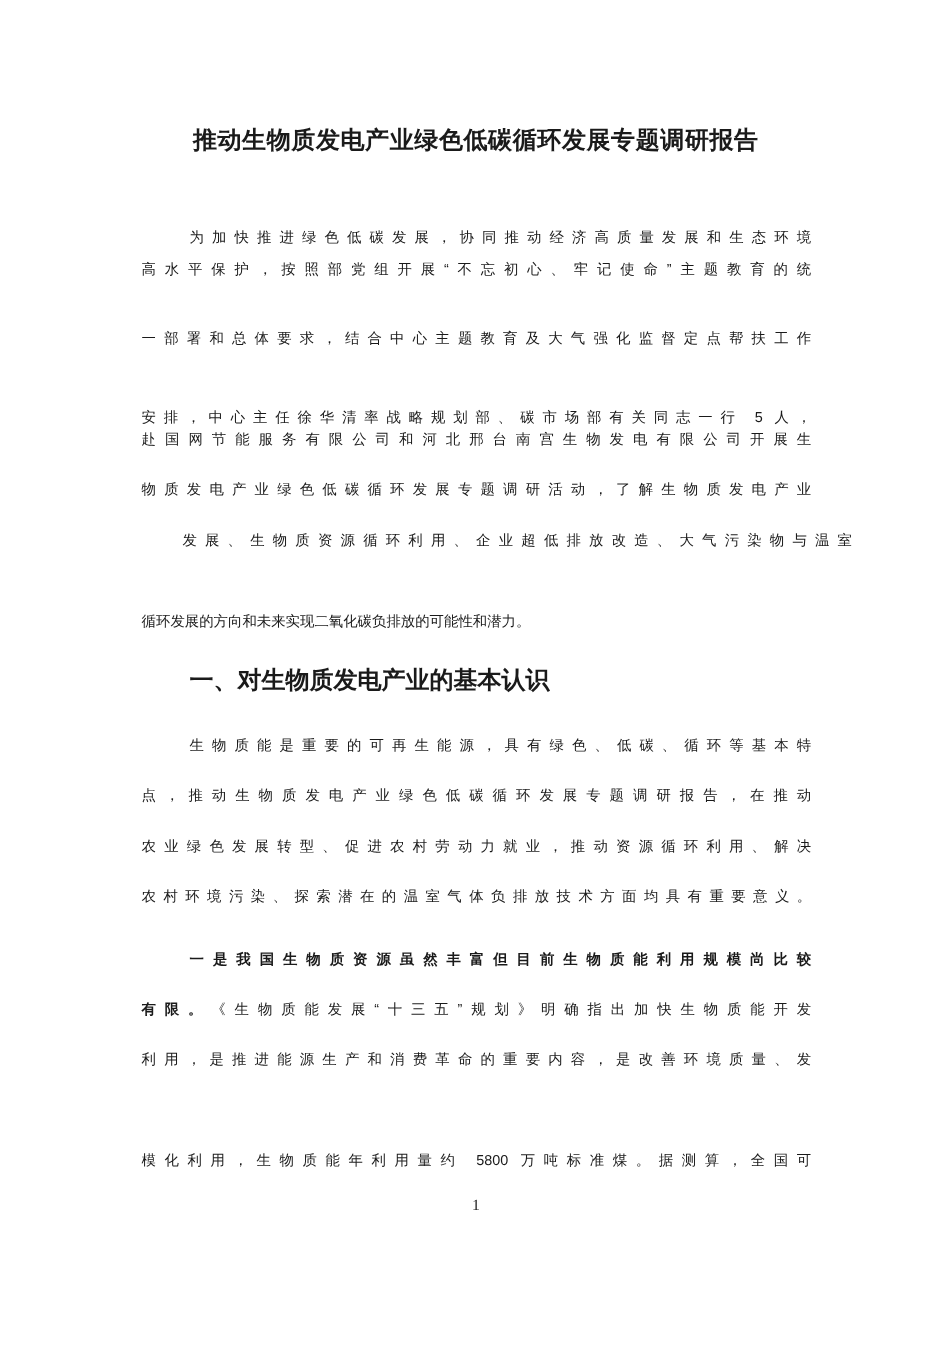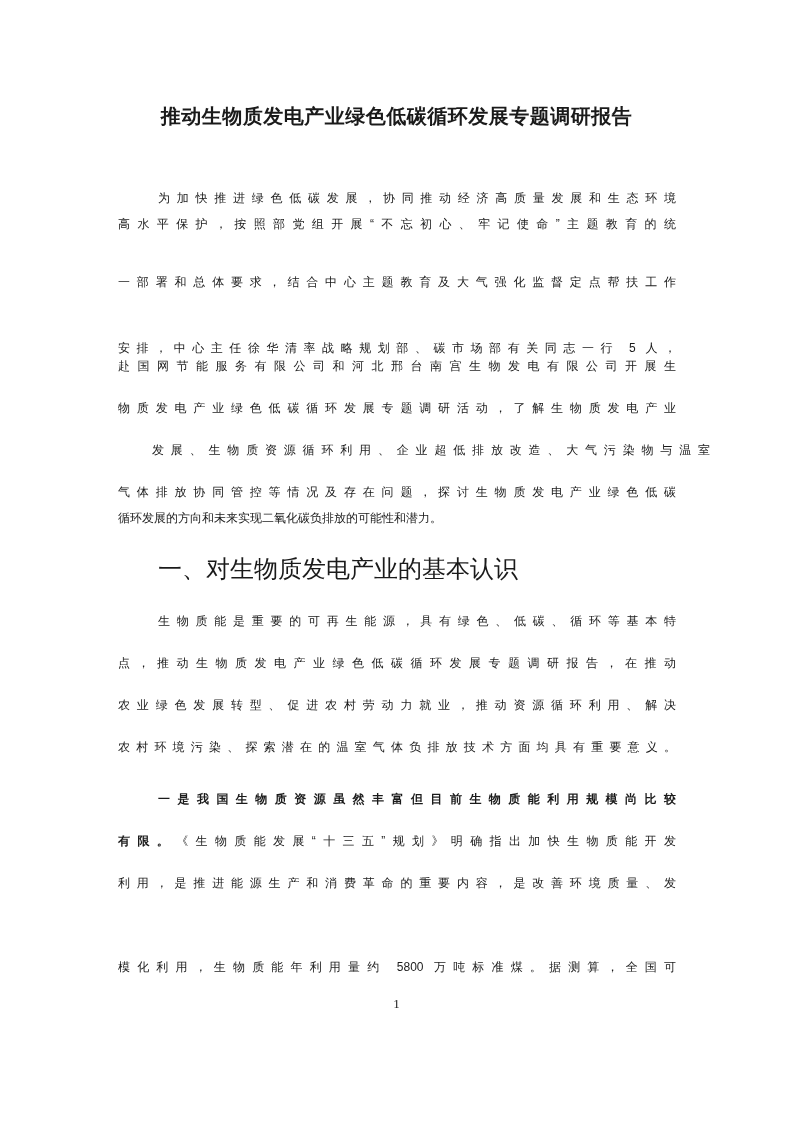--- a/index.html
+++ b/index.html
@@ -40,23 +40,23 @@
       text-align: justify;
       text-align-last: justify;
       font-family: Liberation Sans, sans-serif;
       font-weight: normal;
     }
     .line.indent { left: 158px; width: 518px; }
     .line.last { text-align-last: left; }
     .heading {
       position: absolute;
       left: 158px;
-      font-size: 24px;
+      font-size: 20px;
       font-family: "DejaVu Sans", "Liberation Sans", sans-serif;
-      font-weight: normal;
+      font-weight: bold;
       white-space: nowrap;
     }
     .bold { font-weight: bold; }
     .page-number {
       position: absolute;
       left: 0; width: 793px;
       top: 996px;
       text-align: center;
       font-size: 13px;
       font-family: "Liberation Serif", serif;
@@ -69,21 +69,20 @@
 
   <div class="title">推动生物质发电产业绿色低碳循环发展专题调研报告</div>
 
   <div class="line indent" style="top:190px;">为加快推进绿色低碳发展，协同推动经济高质量发展和生态环境</div>
   <div class="line" style="top:216px;">高水平保护，按照部党组开展“不忘初心、牢记使命”主题教育的统</div>
   <div class="line" style="top:274px;">一部署和总体要求，结合中心主题教育及大气强化监督定点帮扶工作</div>
   <div class="line" style="top:316px;margin-top:24px;">安排，中心主任徐华清率战略规划部、碳市场部有关同志一行 5 人，</div>
   <div class="line" style="top:358px;">赴国网节能服务有限公司和河北邢台南宫生物发电有限公司开展生</div>
   <div class="line" style="top:400px;">物质发电产业绿色低碳循环发展专题调研活动，了解生物质发电产业</div>
   <div class="line" style="top:442px;margin-left:34px;">发展、生物质资源循环利用、企业超低排放改造、大气污染物与温室</div>
-  <div class="line" style="top:484px;">气体排放协同管控等情况及存在问题，探讨生物质发电产业绿色低碳</div>
   <div class="line last" style="top:508px; top:510px;">循环发展的方向和未来实现二氧化碳负排放的可能性和潜力。</div>
 
   <div class="heading" style="top:553px;">一、对生物质发电产业的基本认识</div>
 
   <div class="line indent" style="top:613px;">生物质能是重要的可再生能源，具有绿色、低碳、循环等基本特</div>
   <div class="line" style="top:655px;">点，推动生物质发电产业绿色低碳循环发展专题调研报告，在推动</div>
   <div class="line" style="top:697px;">农业绿色发展转型、促进农村劳动力就业，推动资源循环利用、解决</div>
   <div class="line" style="top:739px;">农村环境污染、探索潜在的温室气体负排放技术方面均具有重要意义。</div>
 
   <div class="line indent bold" style="top:791px;">一是我国生物质资源虽然丰富但目前生物质能利用规模尚比较</div>

